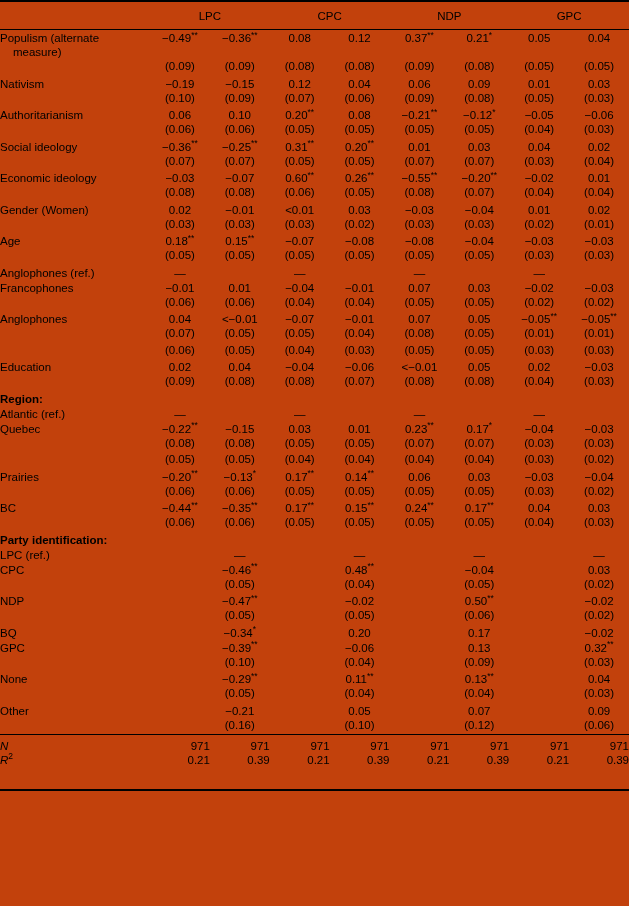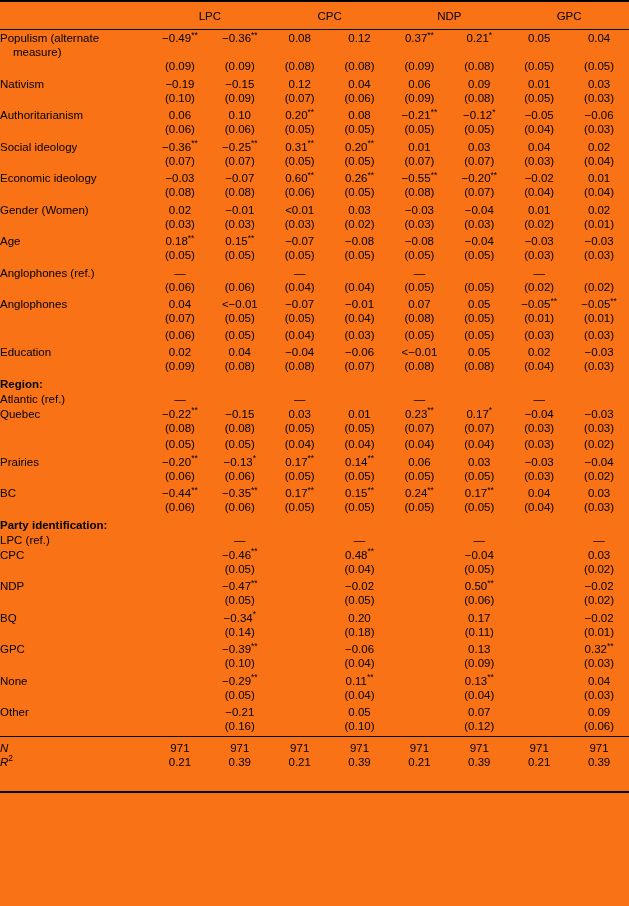--- a/index.html
+++ b/index.html
@@ -1,20 +1,20 @@
 <!DOCTYPE html>
 <html><head>
 <meta charset="utf-8">
 <style>
   * { box-sizing: border-box; }
   html, body { margin: 0; padding: 0; background: #ffffff; }
   .page {
     width: 629px;
     min-height: 906px;
-    background: #f97316;
+    background: #c2410c;
     color: #000;
     font-family: "Liberation Sans", "DejaVu Sans", sans-serif;
   }
   table.reg {
     border-collapse: collapse;
     width: 629px;
     table-layout: fixed;
     border-top: 2px solid #000;
     border-bottom: 2px solid #000;
     font-size: 11.5px;
@@ -32,21 +32,21 @@
   }
   td { padding: 0; vertical-align: top; text-align: center; }
   td.lbl { text-align: left; padding-right: 4px; }
   .wrap-label { display: block; padding-left: 13px; text-indent: -13px; }
   .value-row td { padding-top: 1px; }
   .se-row td { padding-bottom: 2.5px; }
   .section-row td { font-weight: 700; text-align: left; padding-top: 1px; }
   .ref-row td { padding-top: 1px; }
   sup.stars { font-size: 8.5px; line-height: 0; vertical-align: super; position: relative; top: 0.5px; }
   sup.rsup { font-size: 8.5px; line-height: 0; vertical-align: super; }
-  tfoot td { padding: 0; }
+  tfoot td { padding: 0; text-align: right; }
   tfoot tr.first td { border-top: 1px solid #000; padding-top: 4px; }
   tfoot tr:last-child td { padding-bottom: 22px; }
 </style>
 </head>
 <body>
 
 <div class="page">
   <table class="reg">
     <colgroup>
       <col class="c-lbl">
@@ -241,20 +241,33 @@
           <td class="lbl">Anglophones (ref.)</td>
           <td class="val">—</td>
           <td class="val"></td>
           <td class="val">—</td>
           <td class="val"></td>
           <td class="val">—</td>
           <td class="val"></td>
           <td class="val">—</td>
           <td class="val"></td>
         </tr>
+        <tr class="value-row">
+          <td class="lbl">
+            <span class="wrap-label">Francophones</span>
+          </td>
+          <td class="val">−0.01</td>
+          <td class="val">0.01</td>
+          <td class="val">−0.04</td>
+          <td class="val">−0.01</td>
+          <td class="val">0.07</td>
+          <td class="val">0.03</td>
+          <td class="val">−0.02</td>
+          <td class="val">−0.03</td>
+        </tr>
         <tr class="se-row">
           <td class="lbl"></td>
           <td class="se">(0.06)</td>
           <td class="se">(0.06)</td>
           <td class="se">(0.04)</td>
           <td class="se">(0.04)</td>
           <td class="se">(0.05)</td>
           <td class="se">(0.05)</td>
           <td class="se">(0.02)</td>
           <td class="se">(0.02)</td>
@@ -482,31 +495,20 @@
             <span class="wrap-label">BQ</span>
           </td>
           <td class="val"></td>
           <td class="val">−0.34<sup class="stars">*</sup></td>
           <td class="val"></td>
           <td class="val">0.20</td>
           <td class="val"></td>
           <td class="val">0.17</td>
           <td class="val"></td>
           <td class="val">−0.02</td>
-        </tr>
-        <tr class="se-row">
-          <td class="lbl"></td>
-          <td class="se"></td>
-          <td class="se">(0.14)</td>
-          <td class="se"></td>
-          <td class="se">(0.18)</td>
-          <td class="se"></td>
-          <td class="se">(0.11)</td>
-          <td class="se"></td>
-          <td class="se">(0.01)</td>
         </tr>
         <tr class="value-row">
           <td class="lbl">
             <span class="wrap-label">GPC</span>
           </td>
           <td class="val"></td>
           <td class="val">−0.39<sup class="stars">**</sup></td>
           <td class="val"></td>
           <td class="val">−0.06</td>
           <td class="val"></td>

